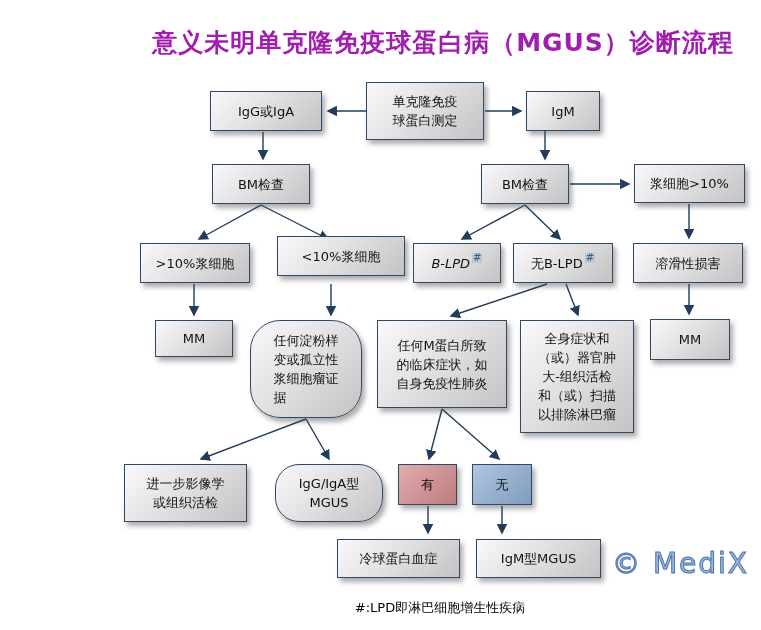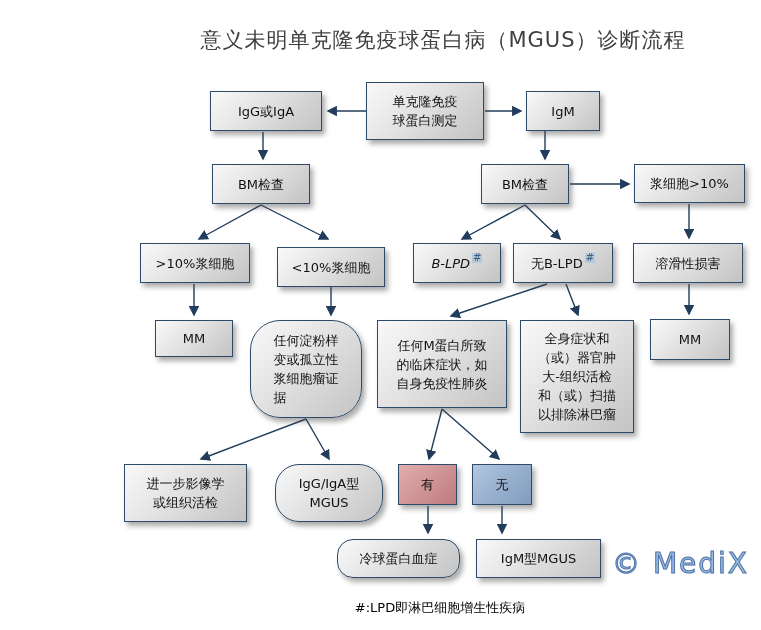--- a/index.html
+++ b/index.html
@@ -4,21 +4,21 @@
 <style>
   html,body{margin:0;padding:0;background:#ffffff;}
   body{
     width:761px;height:630px;position:relative;overflow:hidden;
     font-family:"DejaVu Sans","Liberation Sans",sans-serif;
     -webkit-font-smoothing:antialiased;
   }
   .stage{position:absolute;left:0;top:0;width:761px;height:630px;}
   .page-title{
     position:absolute;left:443px;top:26px;transform:translateX(-50%);
-    white-space:nowrap;font-size:21px;font-weight:normal;color:#404040;
+    white-space:nowrap;font-size:25px;font-weight:bold;color:#a21caf;
     letter-spacing:1px;
   }
   .footnote{
     position:absolute;left:440px;top:599px;transform:translateX(-50%);
     white-space:nowrap;font-size:13px;color:#000;
   }
   .watermark{
     position:absolute;left:612px;top:547px;
     font-size:28px;font-weight:normal;letter-spacing:2px;
     color:#9bb8e0;-webkit-text-stroke:1px #4d74a8;
@@ -95,21 +95,21 @@
       </div>
       <div class="node gray" style="left: 481px; top: 164px; width: 88px; height: 40px;">
         <span>BM检查</span>
       </div>
       <div class="node gray" style="left: 634px; top: 164px; width: 111px; height: 39px;">
         <span>浆细胞&gt;10%</span>
       </div>
       <div class="node gray" style="left: 140px; top: 243px; width: 110px; height: 40px;">
         <span>&gt;10%浆细胞</span>
       </div>
-      <div class="node gray" style="left: 277px; top: 247px; width: 108px; height: 40px; text-align: center;">
+      <div class="node gray" style="left: 277px; top: 236px; width: 128px; height: 40px; text-align: center;">
         <span>&lt;10%浆细胞</span>
       </div>
       <div class="node gray" style="left: 413px; top: 243px; width: 88px; height: 40px; font-style: italic;">
         <span>B-LPD</span>
         <sup class="hash">#</sup>
       </div>
       <div class="node gray" style="left: 513px; top: 243px; width: 100px; height: 40px;">
         <span>无B-LPD</span>
         <sup class="hash">#</sup>
       </div>
@@ -147,21 +147,21 @@
       <div class="node gray" style="left: 275px; top: 464px; width: 108px; height: 58px; border-radius: 24px;">
         <span>IgG/IgA型
 MGUS</span>
       </div>
       <div class="node yes" style="left: 398px; top: 464px; width: 59px; height: 41px; background-color: rgb(212, 137, 140);">
         <span>有</span>
       </div>
       <div class="node no" style="left: 472px; top: 464px; width: 60px; height: 41px; background-color: rgb(143, 173, 211);">
         <span>无</span>
       </div>
-      <div class="node gray" style="left: 337px; top: 539px; width: 123px; height: 39px; border-radius: 16px;">
+      <div class="node gray" style="left: 337px; top: 539px; width: 123px; height: 39px;">
         <span>冷球蛋白血症</span>
       </div>
       <div class="node gray" style="left: 476px; top: 539px; width: 125px; height: 39px;">
         <span>IgM型MGUS</span>
       </div>
     </div>
 
   <div class="watermark">© MediX</div>
   <div class="footnote">#:LPD即淋巴细胞增生性疾病</div>
 </div>

